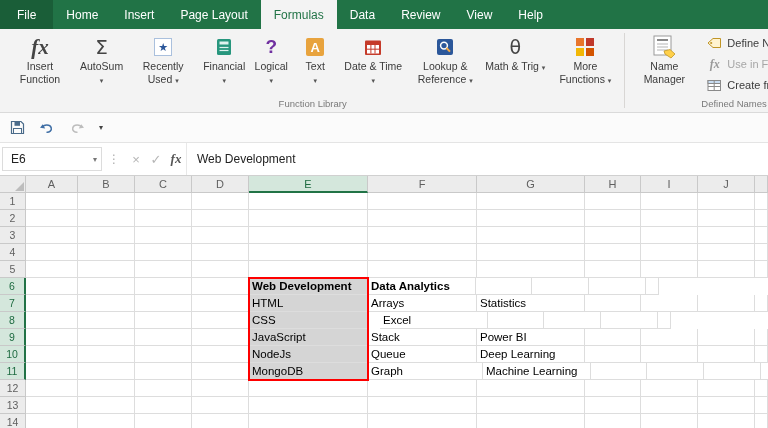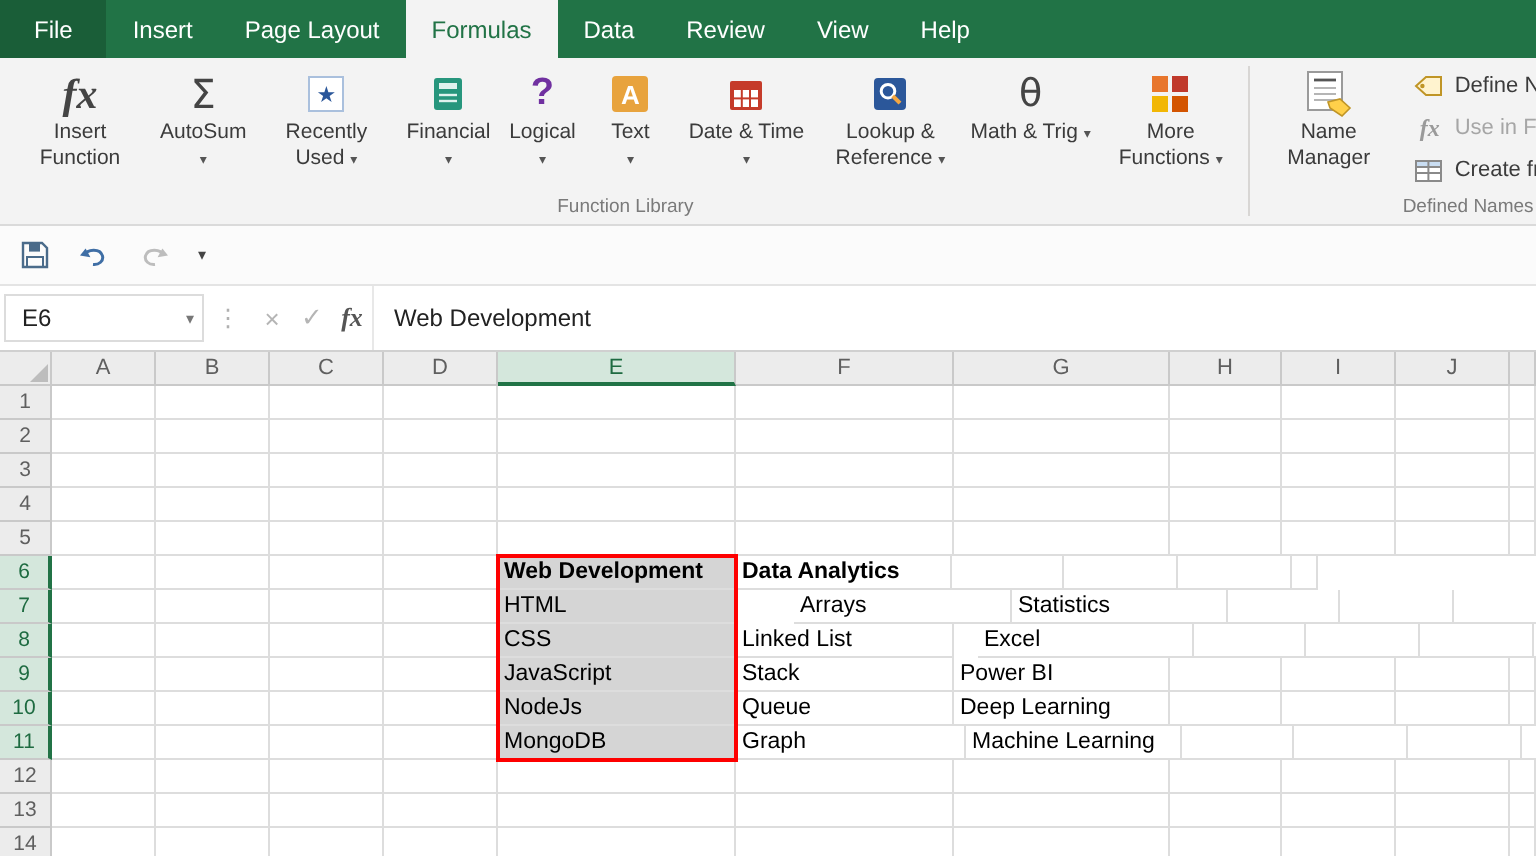--- a/index.html
+++ b/index.html
@@ -74,20 +74,21 @@
   .redbox{position:absolute;border:2px solid #fe0000;pointer-events:none;z-index:5;}
 </style>
 </head>
 <body>
 
 <div class="app">
 
   <header class="tabbar">
     <div class="tabs" id="tabs">
         <div class="tab file">File</div>
+        <div class="tab">Home</div>
         <div class="tab">Insert</div>
         <div class="tab">Page Layout</div>
         <div class="tab active">Formulas</div>
         <div class="tab">Data</div>
         <div class="tab">Review</div>
         <div class="tab">View</div>
         <div class="tab">Help</div>
       </div>
   </header>
 
@@ -365,35 +366,34 @@
         <div class="cell" style="width: 57px;"></div>
         <div class="cell" style="width: 13px;"></div>
       </div>
       <div class="grow">
         <div class="rhead sel">7</div>
         <div class="cell" style="width: 52px;"></div>
         <div class="cell" style="width: 57px;"></div>
         <div class="cell" style="width: 57px;"></div>
         <div class="cell" style="width: 57px;"></div>
         <div class="cell rangesel" style="width: 119px;">HTML</div>
-        <div class="cell" style="width: 109px; margin-left: 29px;">Arrays</div>
+        <div class="cell" style="width: 109px;">Arrays</div>
         <div class="cell" style="width: 108px;">Statistics</div>
         <div class="cell" style="width: 56px;"></div>
         <div class="cell" style="width: 57px;"></div>
         <div class="cell" style="width: 57px;"></div>
         <div class="cell" style="width: 13px;"></div>
       </div>
       <div class="grow">
         <div class="rhead sel">8</div>
         <div class="cell" style="width: 52px;"></div>
         <div class="cell" style="width: 57px;"></div>
         <div class="cell" style="width: 57px;"></div>
         <div class="cell" style="width: 57px;"></div>
         <div class="cell rangesel" style="width: 119px;">CSS</div>
-        <div class="cell" style="width: 109px;">Linked List</div>
         <div class="cell" style="width: 108px; margin-left: 12px;">Excel</div>
         <div class="cell" style="width: 56px;"></div>
         <div class="cell" style="width: 57px;"></div>
         <div class="cell" style="width: 57px;"></div>
         <div class="cell" style="width: 13px;"></div>
       </div>
       <div class="grow">
         <div class="rhead sel">9</div>
         <div class="cell" style="width: 52px;"></div>
         <div class="cell" style="width: 57px;"></div>

